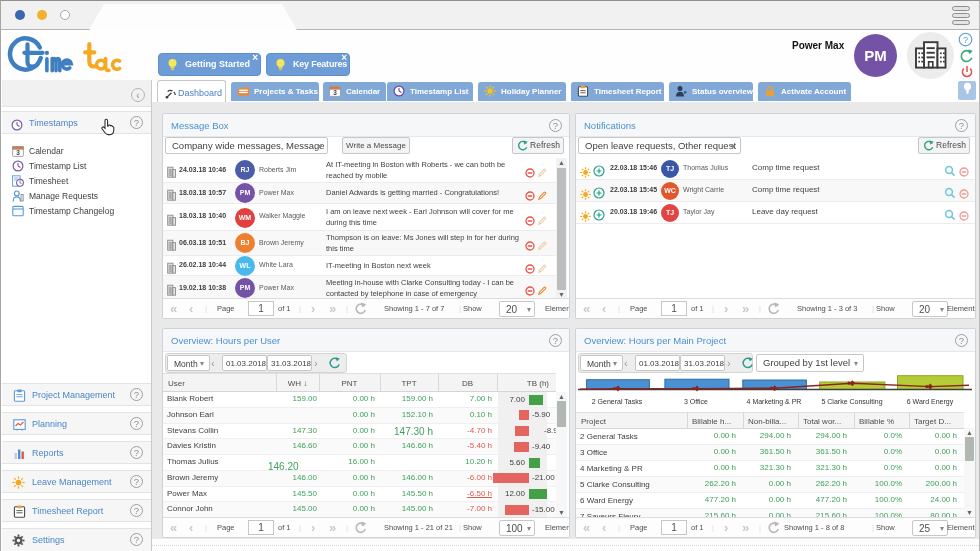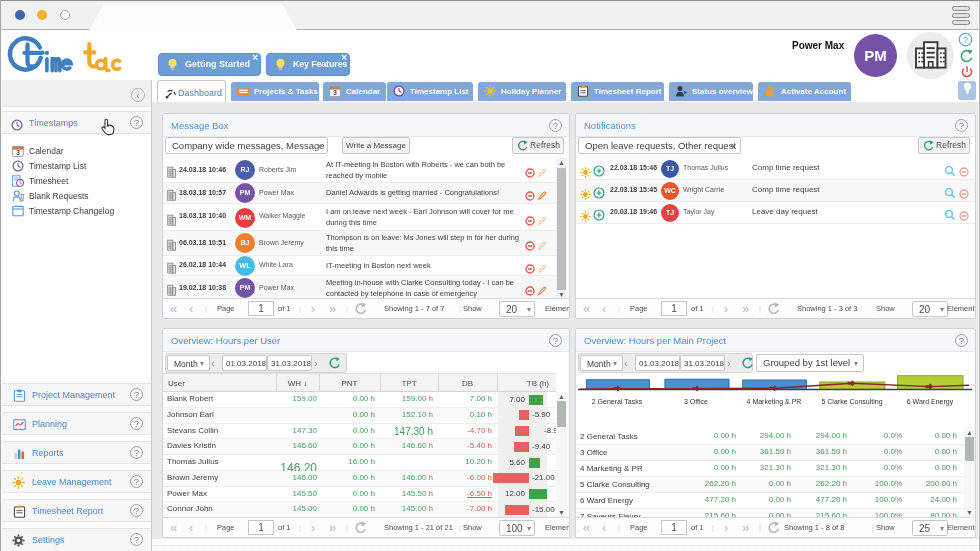--- a/index.html
+++ b/index.html
@@ -233,21 +233,21 @@
 <line x1="2" y1="3" x2="6.5" y2="3" stroke="#6b9fd8" stroke-width="0.8"></line>
 <line x1="2" y1="5" x2="6.5" y2="5" stroke="#6b9fd8" stroke-width="0.8"></line>
 <circle cx="8" cy="7.8" r="3.4" fill="#fff" stroke="#7a5ba8" stroke-width="1.1"></circle>
 <line x1="8" y1="7.8" x2="8" y2="5.6" stroke="#7a5ba8" stroke-width="0.9"></line>
 <line x1="8" y1="7.8" x2="9.6" y2="8.6" stroke="#7a5ba8" stroke-width="0.9"></line>
           </svg></span><span class="lab">Timesheet</span></div>
     <div class="sitem" style="top:109px;"><span class="si"><svg width="12" height="12" viewBox="0 0 12 12" style="">
             <circle cx="4.8" cy="3.4" r="2.4" fill="none" stroke="#5b9bd5" stroke-width="1.2"></circle>
 <path d="M 1.2 11.4 Q 1.2 6.8 4.8 6.8 Q 8.4 6.8 8.4 11.4" fill="none" stroke="#5b9bd5" stroke-width="1.2"></path>
 <rect x="9" y="4.5" width="2.2" height="6.5" fill="#e8e8e8" stroke="#8a8a8a" stroke-width="0.8"></rect>
-          </svg></span><span class="lab">Blank Requests</span></div>
+          </svg></span><span class="lab">Manage Requests</span></div>
     <div class="sitem" style="top:124px;"><span class="si"><svg width="12" height="12" viewBox="0 0 12 12" style="">
             <rect x="0.8" y="1.4" width="10.4" height="9.4" fill="#fff" stroke="#5b9bd5" stroke-width="1.1" rx="1"></rect>
 <line x1="0.8" y1="4" x2="11.2" y2="4" stroke="#5b9bd5" stroke-width="1.1"></line>
           </svg></span><span class="lab">Timestamp Changelog</span></div>
     <div class="sband" style="top:303px; padding-left:30px;"><span class="sbi" style="left:11px; top:4px;"><svg width="13" height="13" viewBox="0 0 13 13" style="">
             <rect x="1.4" y="1.8" width="10.2" height="10.4" fill="#fff" stroke="#5b9bd5" stroke-width="1.1" rx="1"></rect>
 <rect x="4.3" y="0.6" width="4.4" height="2.6" fill="#5b9bd5" rx="0.8"></rect>
 <line x1="3.4" y1="5.6" x2="9.6" y2="5.6" stroke="#5b9bd5" stroke-width="0.9"></line>
 <line x1="3.4" y1="7.8" x2="9.6" y2="7.8" stroke="#5b9bd5" stroke-width="0.9"></line>
           </svg></span>Project Management<span class="q qicon">?</span></div>
@@ -655,21 +655,21 @@
 <div class="abs grn" style="left:105px; top:2px; width:49px; text-align:right; font-size:8px;">146.60</div>
 <div class="abs grn" style="left:156px; top:2px; width:56px; text-align:right; font-size:8px;">0.00 h</div>
 <div class="abs grn" style="left:217px; top:2px; width:53px; text-align:right; font-size:8px;">146.60 h</div>
 <div class="abs red" style="left:275px; top:2px; width:54px; text-align:right; font-size:8px;">-5.40 h</div>
 <div class="abs" style="left:335px; top:0; width:49px; height:14.75px; background:#f0f0f0;"></div>
 <div class="abs" style="left:351px; top:2.5px; width:15px; height:10px; background:#e46560;"></div>
         <div class="abs drk" style="left:369px; top:2.5px; font-size:8px;">-9.40</div>
 </div>
 <div class="abs" style="left:0; top:126.00px; width:393px; height:15.75px; background:#fff; border-bottom:1px solid #efefef;">
 <div class="abs drk" style="left:4px; top:2px; font-size:8px; white-space:nowrap;">Thomas Julius</div>
-<div class="abs grn" style="left:105px; top:6px; width:49px; text-align:right; font-size:12px;">146.20</div>
+<div class="abs grn" style="left:105px; top:6px; width:49px; text-align:left; font-size:10px;">146.20</div>
 <div class="abs grn" style="left:156px; top:2px; width:56px; text-align:right; font-size:8px;">16.00 h</div>
 <div class="abs grn" style="left:217px; top:18px; width:53px; text-align:center; font-size:12px;">162.20 h</div>
 <div class="abs grn" style="left:275px; top:2px; width:54px; text-align:right; font-size:8px;">10.20 h</div>
 <div class="abs" style="left:335px; top:0; width:49px; height:14.75px; background:#f0f0f0;"></div>
 <div class="abs" style="left:366px; top:2.5px; width:11px; height:10px; background:#43a047;"></div>
         <div class="abs drk" style="left:300px; top:2.5px; width:62px; text-align:right; font-size:8px;">5.60</div>
 </div>
 <div class="abs" style="left:0; top:141.75px; width:393px; height:15.75px; background:#fafafa; border-bottom:1px solid #efefef;">
 <div class="abs drk" style="left:4px; top:2px; font-size:8px; white-space:nowrap;">Brown Jeremy</div>
 <div class="abs grn" style="left:105px; top:2px; width:49px; text-align:right; font-size:8px;">146.00</div>
@@ -762,20 +762,33 @@
           <path d="M 276.3 7.199999999999999 L 279.1 10.2 L 276.3 13.2 L 273.5 10.2 Z" fill="#8b2323"></path>
           <circle cx="272.90000000000003" cy="10.2" r="1.6" fill="#8b2323"></circle>
           <path d="M 354.2 10.6 L 357.0 13.6 L 354.2 16.6 L 351.4 13.6 Z" fill="#8b2323"></path>
           <circle cx="350.8" cy="13.6" r="1.6" fill="#8b2323"></circle>
         </svg></div>
       <div class="abs" style="left:-14px; top:69px; width:110px; text-align:center; font-size:7px; color:#333; white-space:nowrap;">2 General Tasks</div>
       <div class="abs" style="left:65px; top:69px; width:110px; text-align:center; font-size:7px; color:#333; white-space:nowrap;">3 Office</div>
       <div class="abs" style="left:143px; top:69px; width:110px; text-align:center; font-size:7px; color:#333; white-space:nowrap;">4 Marketing &amp; PR</div>
       <div class="abs" style="left:221px; top:69px; width:110px; text-align:center; font-size:7px; color:#333; white-space:nowrap;">5 Clarke Consulting</div>
       <div class="abs" style="left:299px; top:69px; width:110px; text-align:center; font-size:7px; color:#333; white-space:nowrap;">6 Ward Energy</div>
+<div class="th" style="left:0; top:83px; width:388px; height:17px;">
+        <div style="left:5px; line-height:17px; white-space:nowrap;">Project</div>
+        <div style="left:116px; line-height:17px; white-space:nowrap;">Billable h...</div>
+        <div style="left:111px; width:1px; height:17px; background:#d8d8d8;"></div>
+        <div style="left:172px; line-height:17px; white-space:nowrap;">Non-billa...</div>
+        <div style="left:167px; width:1px; height:17px; background:#d8d8d8;"></div>
+        <div style="left:227px; line-height:17px; white-space:nowrap;">Total wor...</div>
+        <div style="left:222px; width:1px; height:17px; background:#d8d8d8;"></div>
+        <div style="left:283px; line-height:17px; white-space:nowrap;">Billable %</div>
+        <div style="left:278px; width:1px; height:17px; background:#d8d8d8;"></div>
+        <div style="left:338px; line-height:17px; white-space:nowrap;">Target D...</div>
+        <div style="left:333px; width:1px; height:17px; background:#d8d8d8;"></div>
+      </div>
 <div class="abs" style="left:0; top:99.5px; width:388px; height:16.0px; background:#fff; border-bottom:1px solid #efefef;">
         <div class="abs drk" style="left:4px; top:3px; font-size:8px; white-space:nowrap;">2 General Tasks</div>
         <div class="abs grn" style="left:111px; top:2px; width:49px; text-align:right; font-size:8px;">0.00 h</div>
         <div class="abs grn" style="left:167px; top:2px; width:48px; text-align:right; font-size:8px;">294.00 h</div>
         <div class="abs grn" style="left:222px; top:2px; width:49px; text-align:right; font-size:8px;">294.00 h</div>
         <div class="abs grn" style="left:278px; top:2px; width:48px; text-align:right; font-size:8px;">0.0%</div>
         <div class="abs grn" style="left:333px; top:2px; width:48px; text-align:right; font-size:8px;">0.00 h</div>
       </div>
 <div class="abs" style="left:0; top:115.5px; width:388px; height:16.0px; background:#fafafa; border-bottom:1px solid #efefef;">
         <div class="abs drk" style="left:4px; top:3px; font-size:8px; white-space:nowrap;">3 Office</div>

